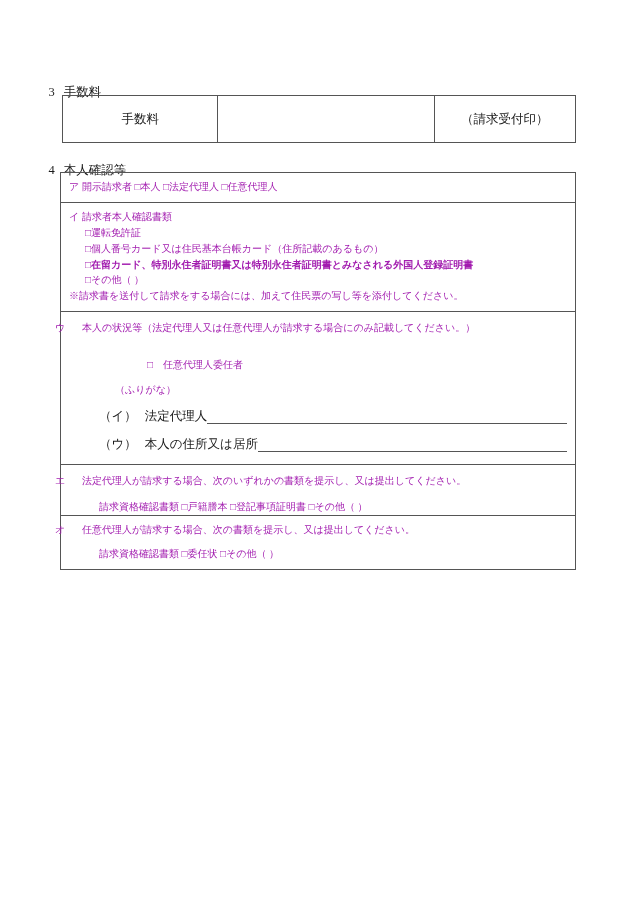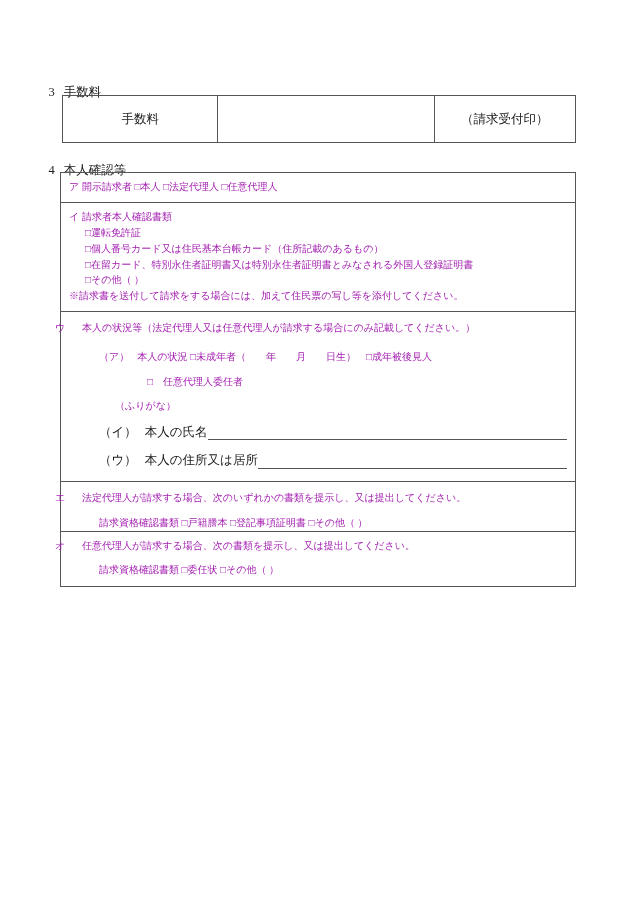--- a/index.html
+++ b/index.html
@@ -144,47 +144,46 @@
       <div class="line"><span class="marker">ア</span><span>開示請求者 □本人 □法定代理人 □任意代理人</span></div>
     </div>
 
     <div class="id-row">
       <div class="line tight"><span class="marker">イ</span><span>請求者本人確認書類</span></div>
 
       <div class="line tight indent-1">□運転免許証</div>
 
       <div class="line tight indent-1">□個人番号カード又は住民基本台帳カード（住所記載のあるもの）</div>
 
-      <div class="line tight indent-1 hang" style="padding-left:16px; text-indent:0;">□在留カード、特別永住者証明書又は特別永住者証明書とみなされる外国人登録証明書</div>
+      <div class="line tight indent-1 hang" style="padding-left:16px; text-indent:0;font-weight:bold;">□在留カード、特別永住者証明書又は特別永住者証明書とみなされる外国人登録証明書</div>
 
       <div class="line tight indent-1">□その他（ ）</div>
 
       <div class="line tight indent-1" style="padding-left:16px; text-indent:-16px;">※請求書を送付して請求をする場合には、加えて住民票の写し等を添付してください。</div>
     </div>
 
     <div class="id-row" style="padding-bottom:10px;">
       <div class="line" style="padding-left:14px; text-indent:-14px; line-height:1.95;"><span class="marker">ウ</span><span>本人の状況等（法定代理人又は任意代理人が請求する場合にのみ記載してください。）</span></div>
 
       <div class="gap-md"></div>
 
-      <div class="line indent-2"><span>（ア）</span><span style="padding-left:8px;">本人の状況 □未成年者（　　年　　月　　日生）　□成年被後見人</span></div>
 
       <div class="gap-sm"></div>
 
       <div class="line indent-5">□　任意代理人委任者</div>
 
       <div class="gap-sm"></div>
 
       <div class="line indent-3">（ふりがな）</div>
 
       <div class="gap-sm"></div>
 
       <div class="fillrow indent-2">
         <span class="lbl">（イ）</span>
-        <span class="lbl" style="padding-left:8px;">本人の氏名</span>
+        <span class="lbl" style="padding-left:8px;">法定代理人</span>
         <span class="rule"></span>
       </div>
 
       <div class="gap-sm"></div>
 
       <div class="fillrow indent-2">
         <span class="lbl">（ウ）</span>
         <span class="lbl" style="padding-left:8px;">本人の住所又は居所</span>
         <span class="rule"></span>
       </div>

